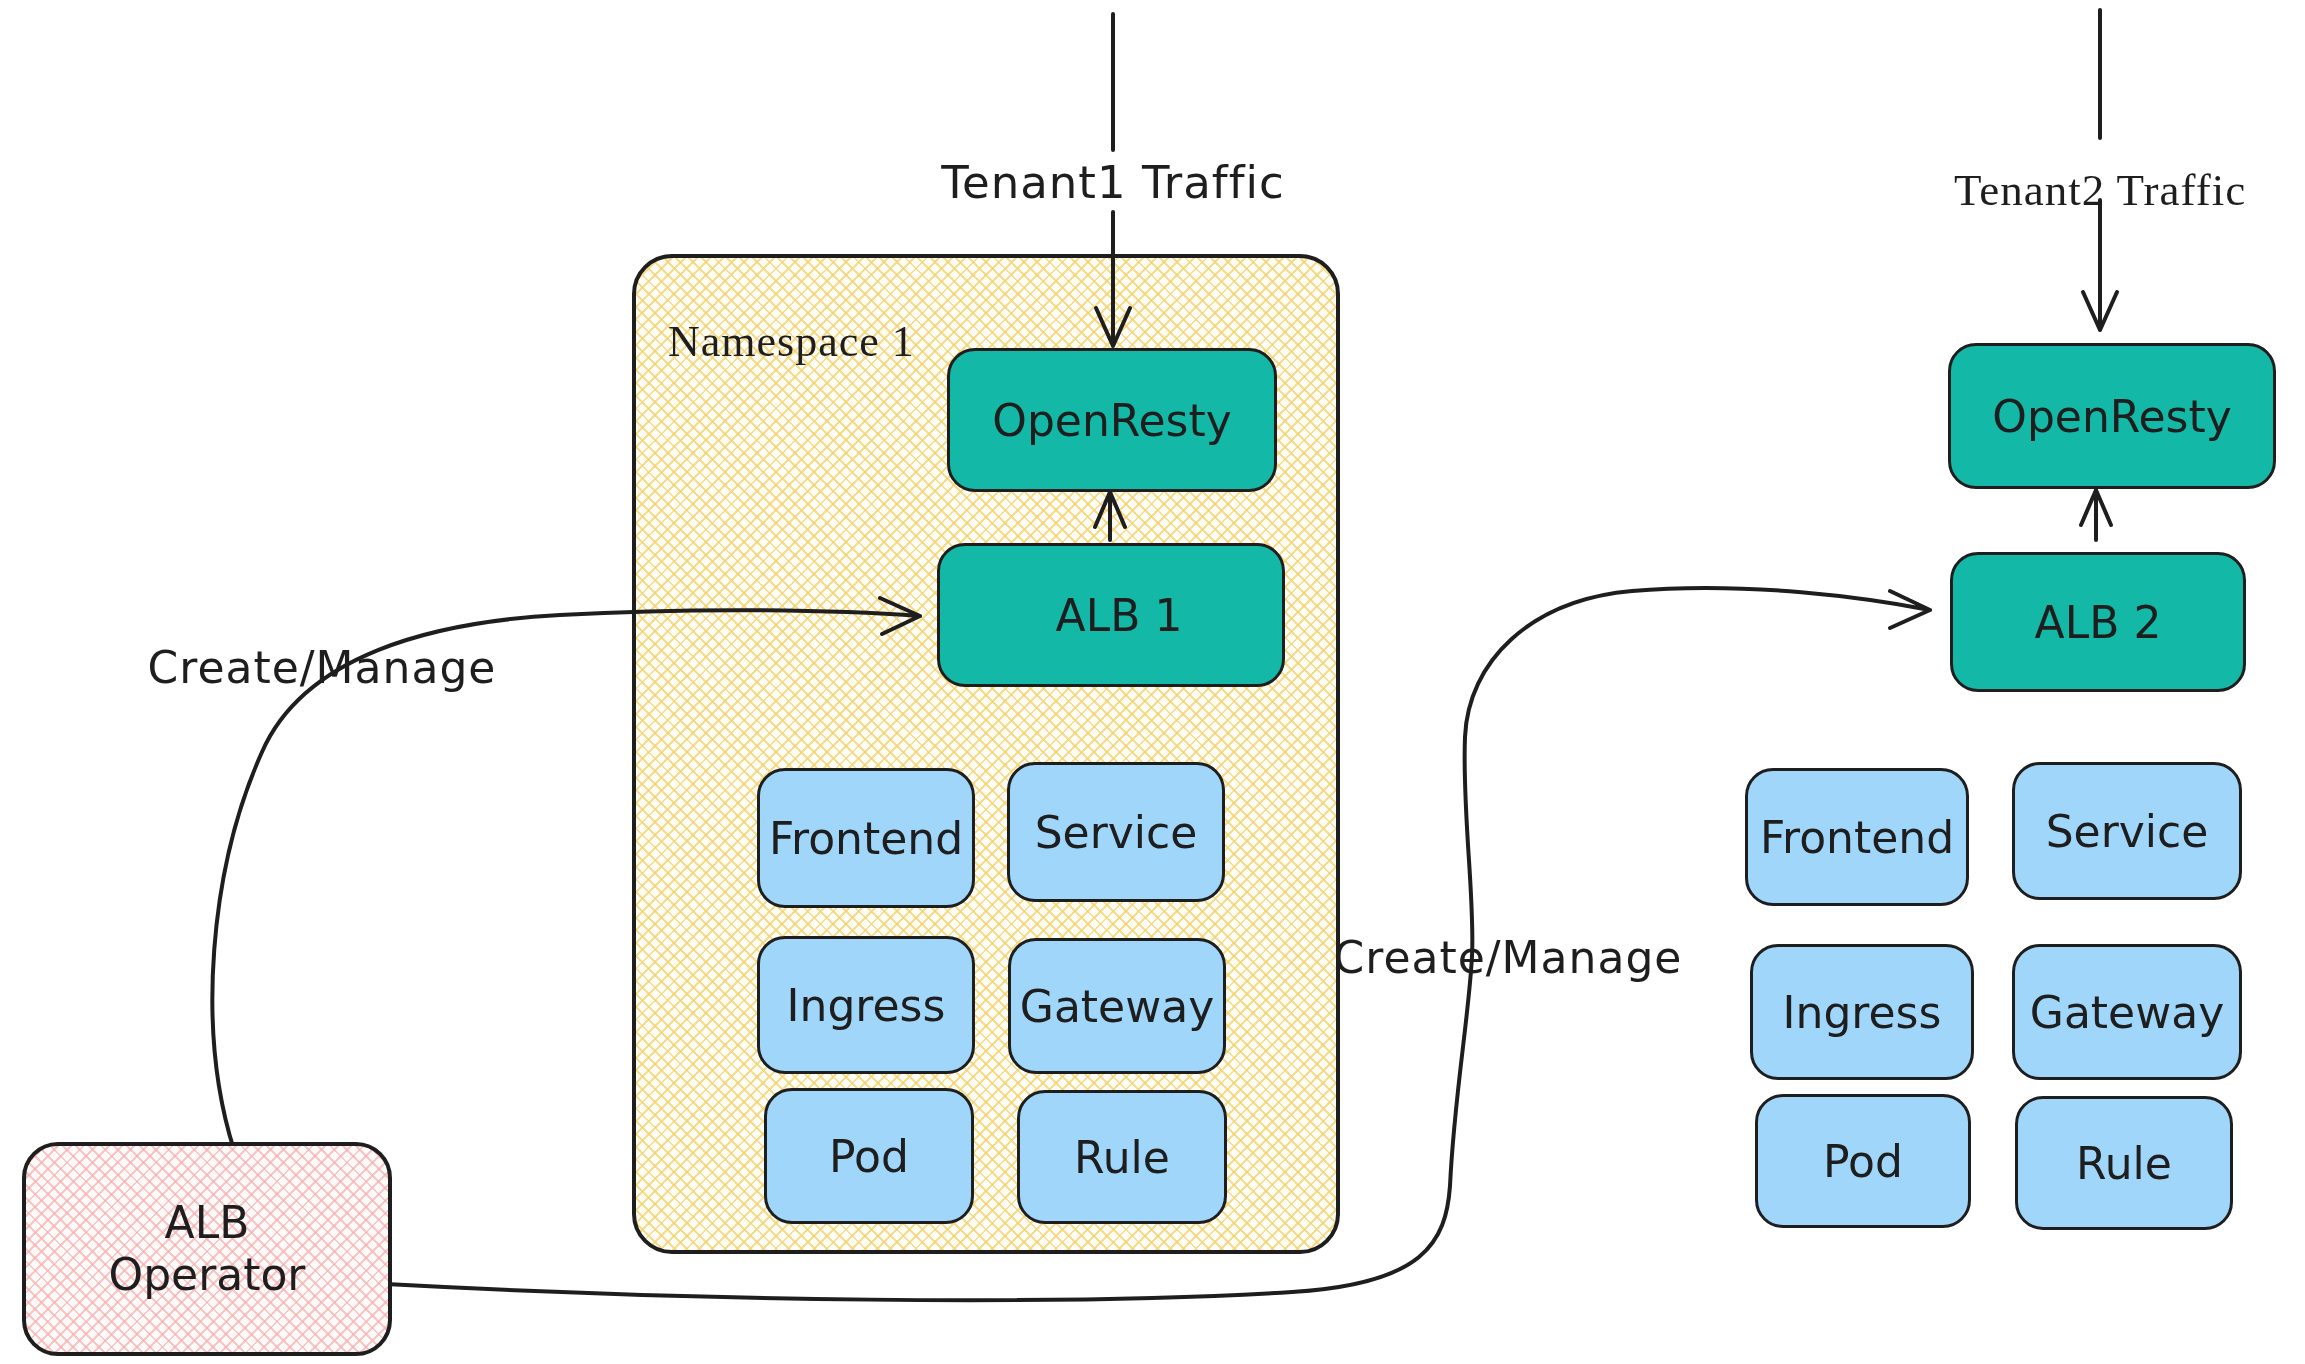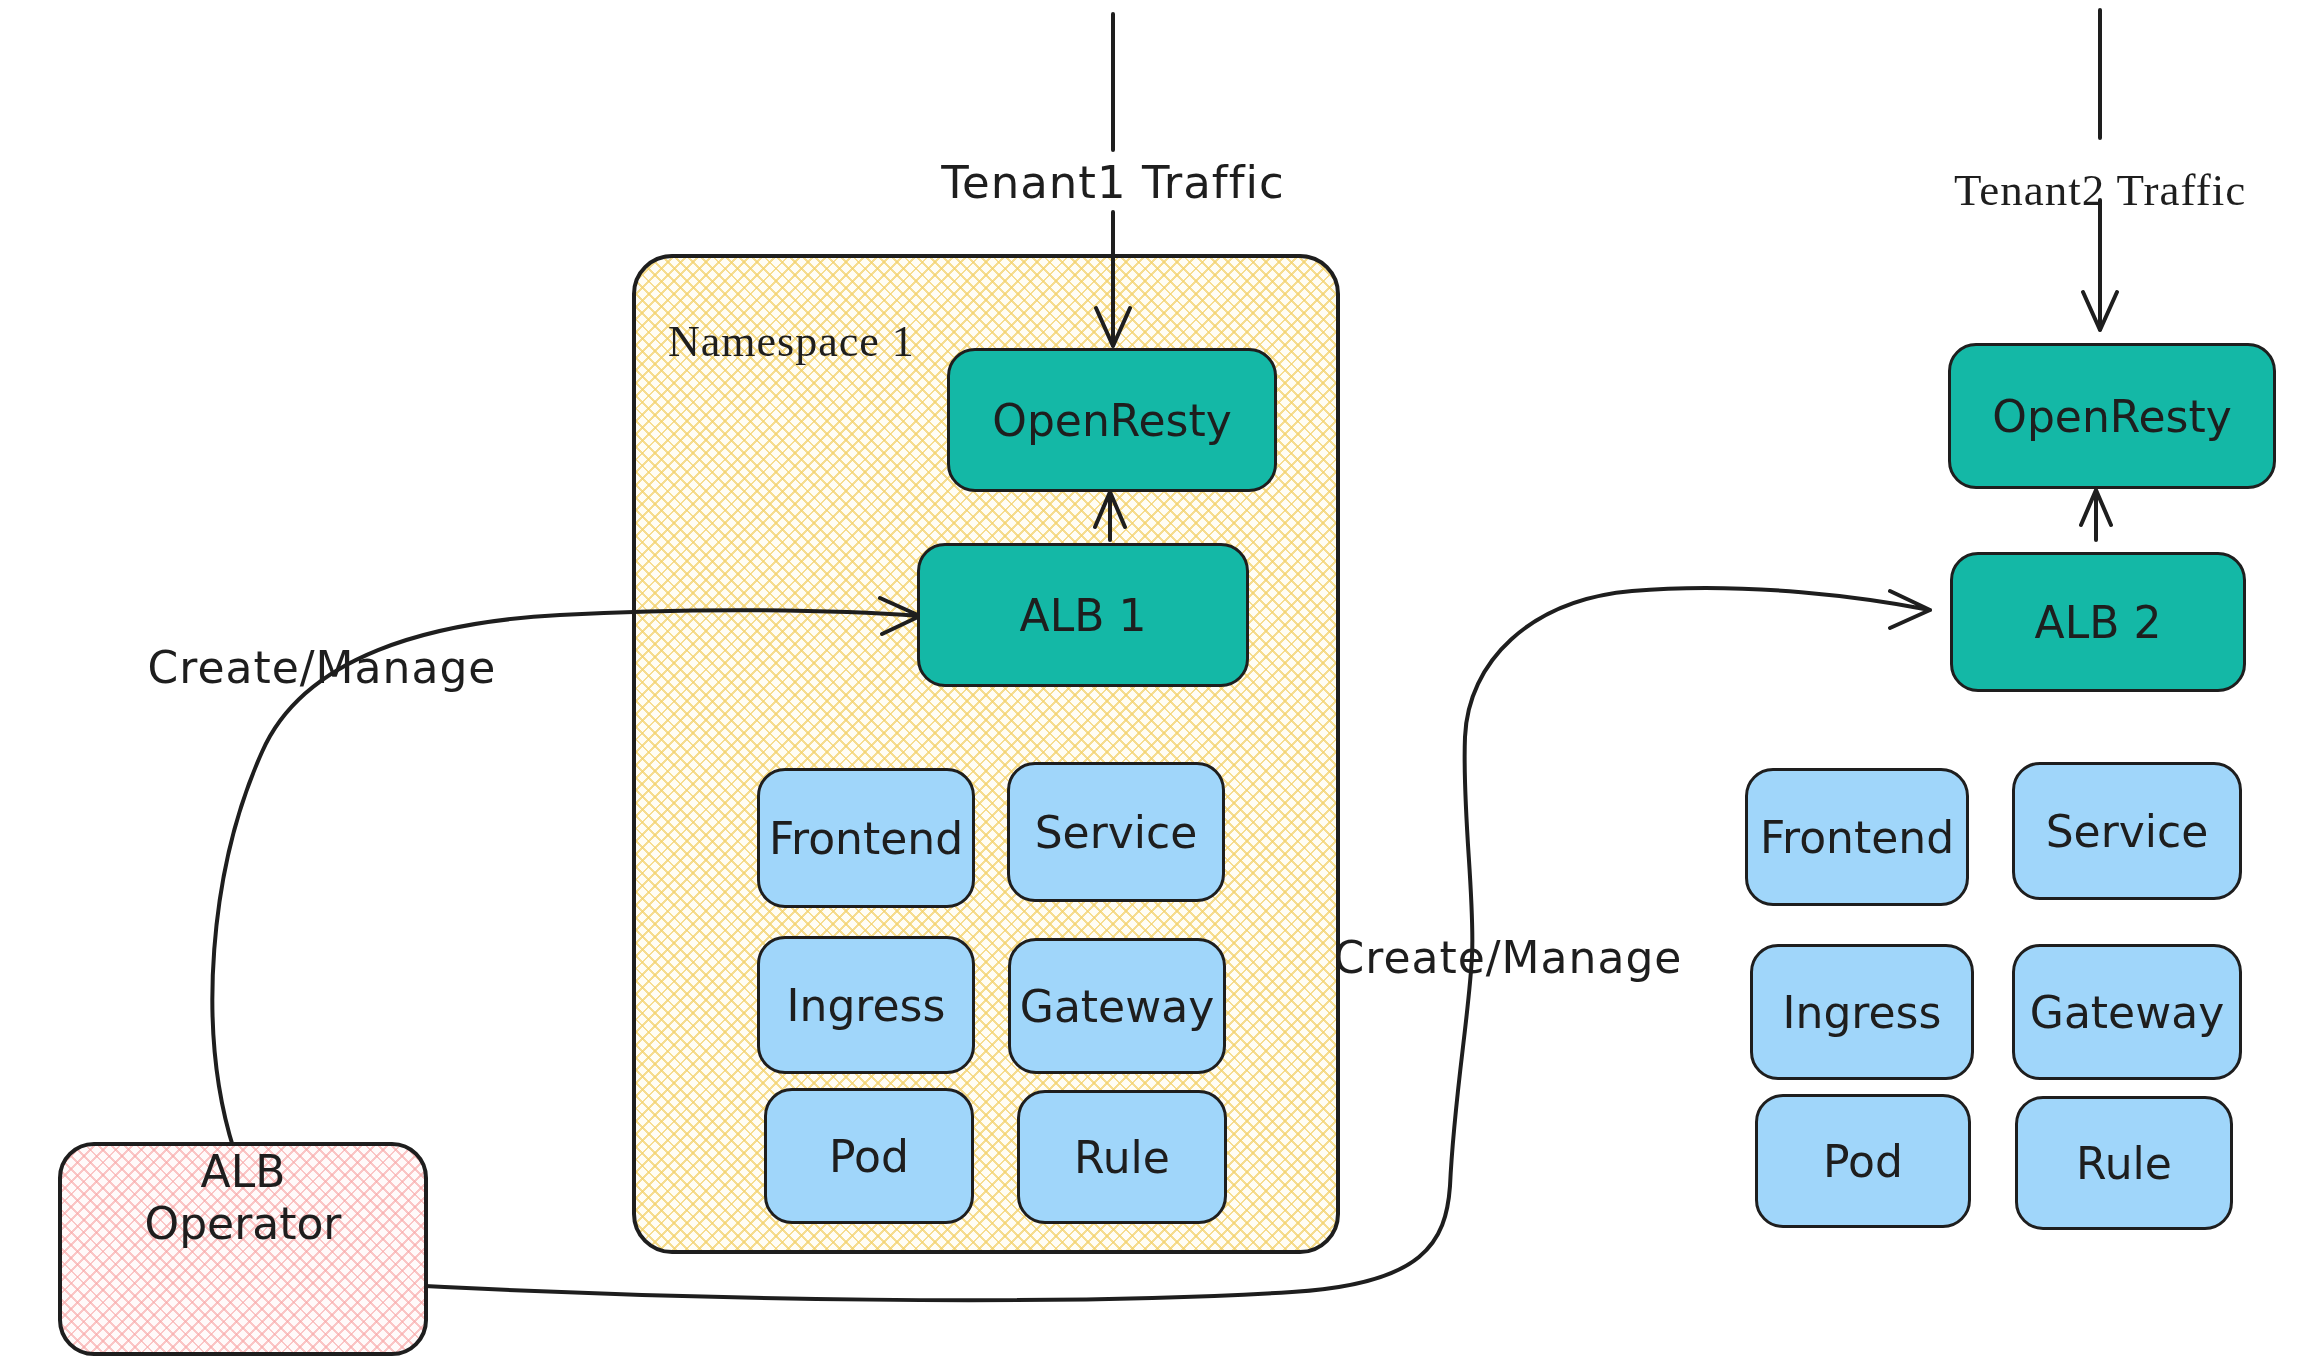--- a/index.html
+++ b/index.html
@@ -40,24 +40,23 @@
   .green{background:#14b8a6;}
   .blue{background:#a0d6fa;text-align:right;}
   .operator{
     position:absolute;
     border:4px solid #1e1e1e;
     border-radius:36px;
     background-color:#fffafa;
     background-image:
       repeating-linear-gradient(45deg, rgba(248,170,170,0.65) 0 2px, transparent 2px 9px),
       repeating-linear-gradient(-45deg, rgba(248,170,170,0.65) 0 2px, transparent 2px 9px);
-    display:flex;flex-direction:column;align-items:center;
+    display:flex;flex-direction:column;align-items:center;justify-content:center;
     font-size:44px;line-height:1.18;
     z-index:2;
-    margin-left:36px;
   }
   .float-label{
     position:absolute;
     font-size:45px;
     letter-spacing:1px;
     white-space:nowrap;
     transform:translateX(-50%);
     z-index:3;
   }
 </style>
@@ -79,21 +78,21 @@
     <path d="M234 1150 C196 1030 210 868 262 752 C304 656 430 622 560 615 C704 607 840 610 920 616 M920 616 L880 598 M920 616 L882 634"></path>
     <path d="M386 1284 C700 1301 1060 1306 1292 1292 C1424 1284 1446 1242 1450 1186 C1454 1098 1469 1016 1472 956 C1475 898 1462 812 1465 737 C1468 662 1530 600 1632 591 C1748 581 1868 598 1930 610 M1930 610 L1890 591 M1930 610 L1890 628"></path>
   </svg>
 
   <div class="float-label" style="left:1113px;top:156px;">Tenant1 Traffic</div>
   <div class="float-label" style="left:2100px;top:164px;font-family:Liberation Serif, serif;">Tenant2 Traffic</div>
   <div class="float-label" style="left:322px;top:642px;font-size:44px;">Create/Manage</div>
   <div class="float-label" style="left:1508px;top:932px;font-size:44px;">Create/Manage</div>
 
   <div class="box green" style="left:947px;top:348px;width:324px;height:138px;">OpenResty</div>
-  <div class="box green" style="left:917px;top:543px;width:326px;height:138px;">ALB 1</div>
+  <div class="box green" style="left:937px;top:543px;width:326px;height:138px;padding-left:16px;">ALB 1</div>
   <div class="box blue" style="left:757px;top:768px;width:212px;height:134px;">Frontend</div>
   <div class="box blue" style="left:1007px;top:762px;width:212px;height:134px;">Service</div>
   <div class="box blue" style="left:757px;top:936px;width:212px;height:132px;">Ingress</div>
   <div class="box blue" style="left:1008px;top:938px;width:212px;height:130px;">Gateway</div>
   <div class="box blue" style="left:764px;top:1088px;width:204px;height:130px;">Pod</div>
   <div class="box blue" style="left:1017px;top:1090px;width:204px;height:128px;">Rule</div>
 
   <div class="box green" style="left:1948px;top:343px;width:322px;height:140px;">OpenResty</div>
   <div class="box green" style="left:1950px;top:544px;width:290px;height:134px;margin-top:8px;">ALB 2</div>
   <div class="box blue" style="left:1745px;top:768px;width:218px;height:132px;">Frontend</div>

